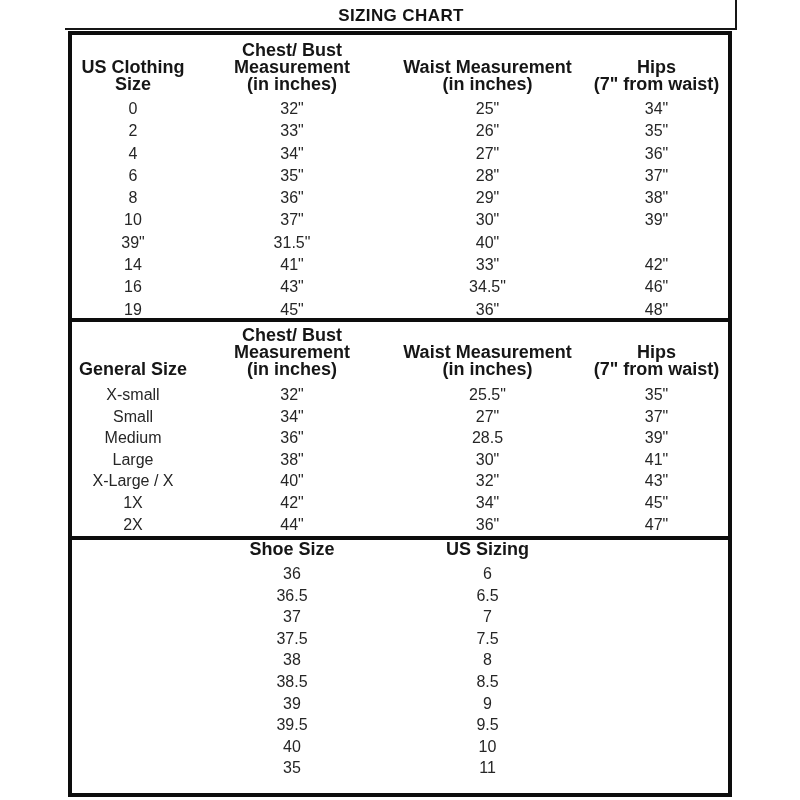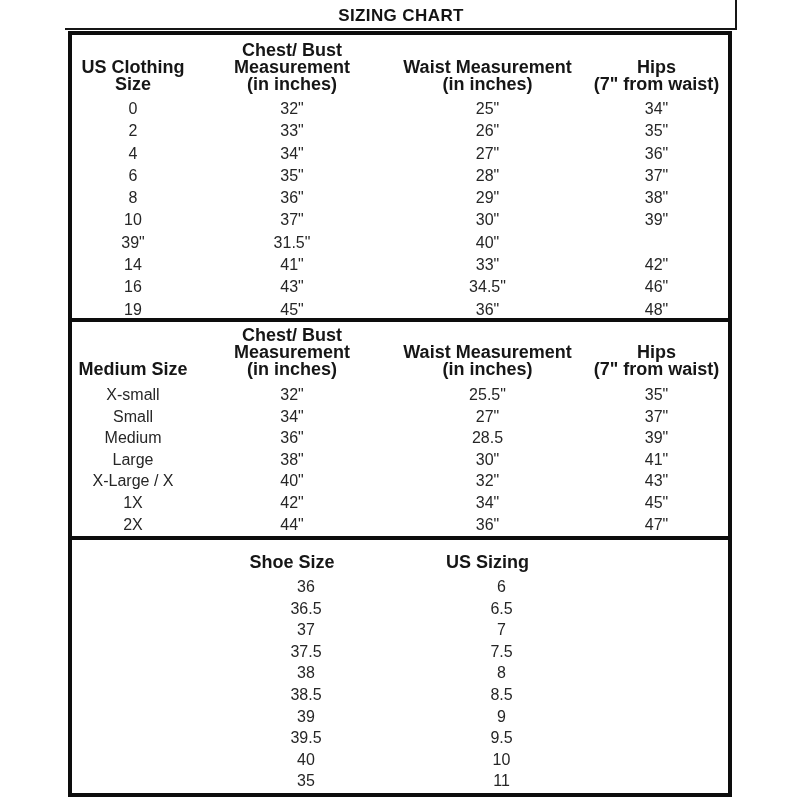--- a/index.html
+++ b/index.html
@@ -52,40 +52,40 @@
 
   .hdr, .row {
     display: grid;
     grid-template-columns: 122px 196px 195px 143px;
     width: 656px;
   }
 
   .hdr { align-items: end; }
   .section-1 .hdr { padding-top: 7px; }
   .section-2 .hdr { padding-top: 5px; }
-  .section-3 .hdr { padding-top: 14px; }
+  .section-3 .hdr { padding-top: 1px; }
 
   .hdr .cell {
     text-align: center;
     font-weight: 700;
     font-size: 18px;
     line-height: 17px;
     color: #161616;
   }
 
   .tbody .cell {
     text-align: center;
     font-size: 16px;
     color: #262626;
   }
   .section-1 .tbody { margin-top: 5px; }
   .section-1 .row .cell { line-height: 22.3px; }
   .section-2 .tbody { margin-top: 6px; }
   .section-2 .row .cell { line-height: 21.6px; }
-  .section-3 .tbody { margin-top: 5px; padding-left: 14px; }
+  .section-3 .tbody { margin-top: 5px; }
   .section-3 .row .cell { line-height: 21.6px; }
 </style>
 </head>
 <body>
 
 <div class="page">
 
   <div class="chart-title">SIZING CHART</div>
 
   <div class="title-rule"></div>
@@ -170,21 +170,21 @@
             <div class="cell">45"</div>
             <div class="cell">36"</div>
             <div class="cell">48"</div>
           </div>
         </div>
     </div>
 
     <div class="section section-2">
       <div class="hdr">
           <div class="cell">
-            <div>Medium Size</div>
+            <div>General Size</div>
           </div>
           <div class="cell">
             <div>Chest/ Bust Measurement</div>
             <div>(in inches)</div>
           </div>
           <div class="cell">
             <div>Waist Measurement</div>
             <div>(in inches)</div>
           </div>
           <div class="cell">

